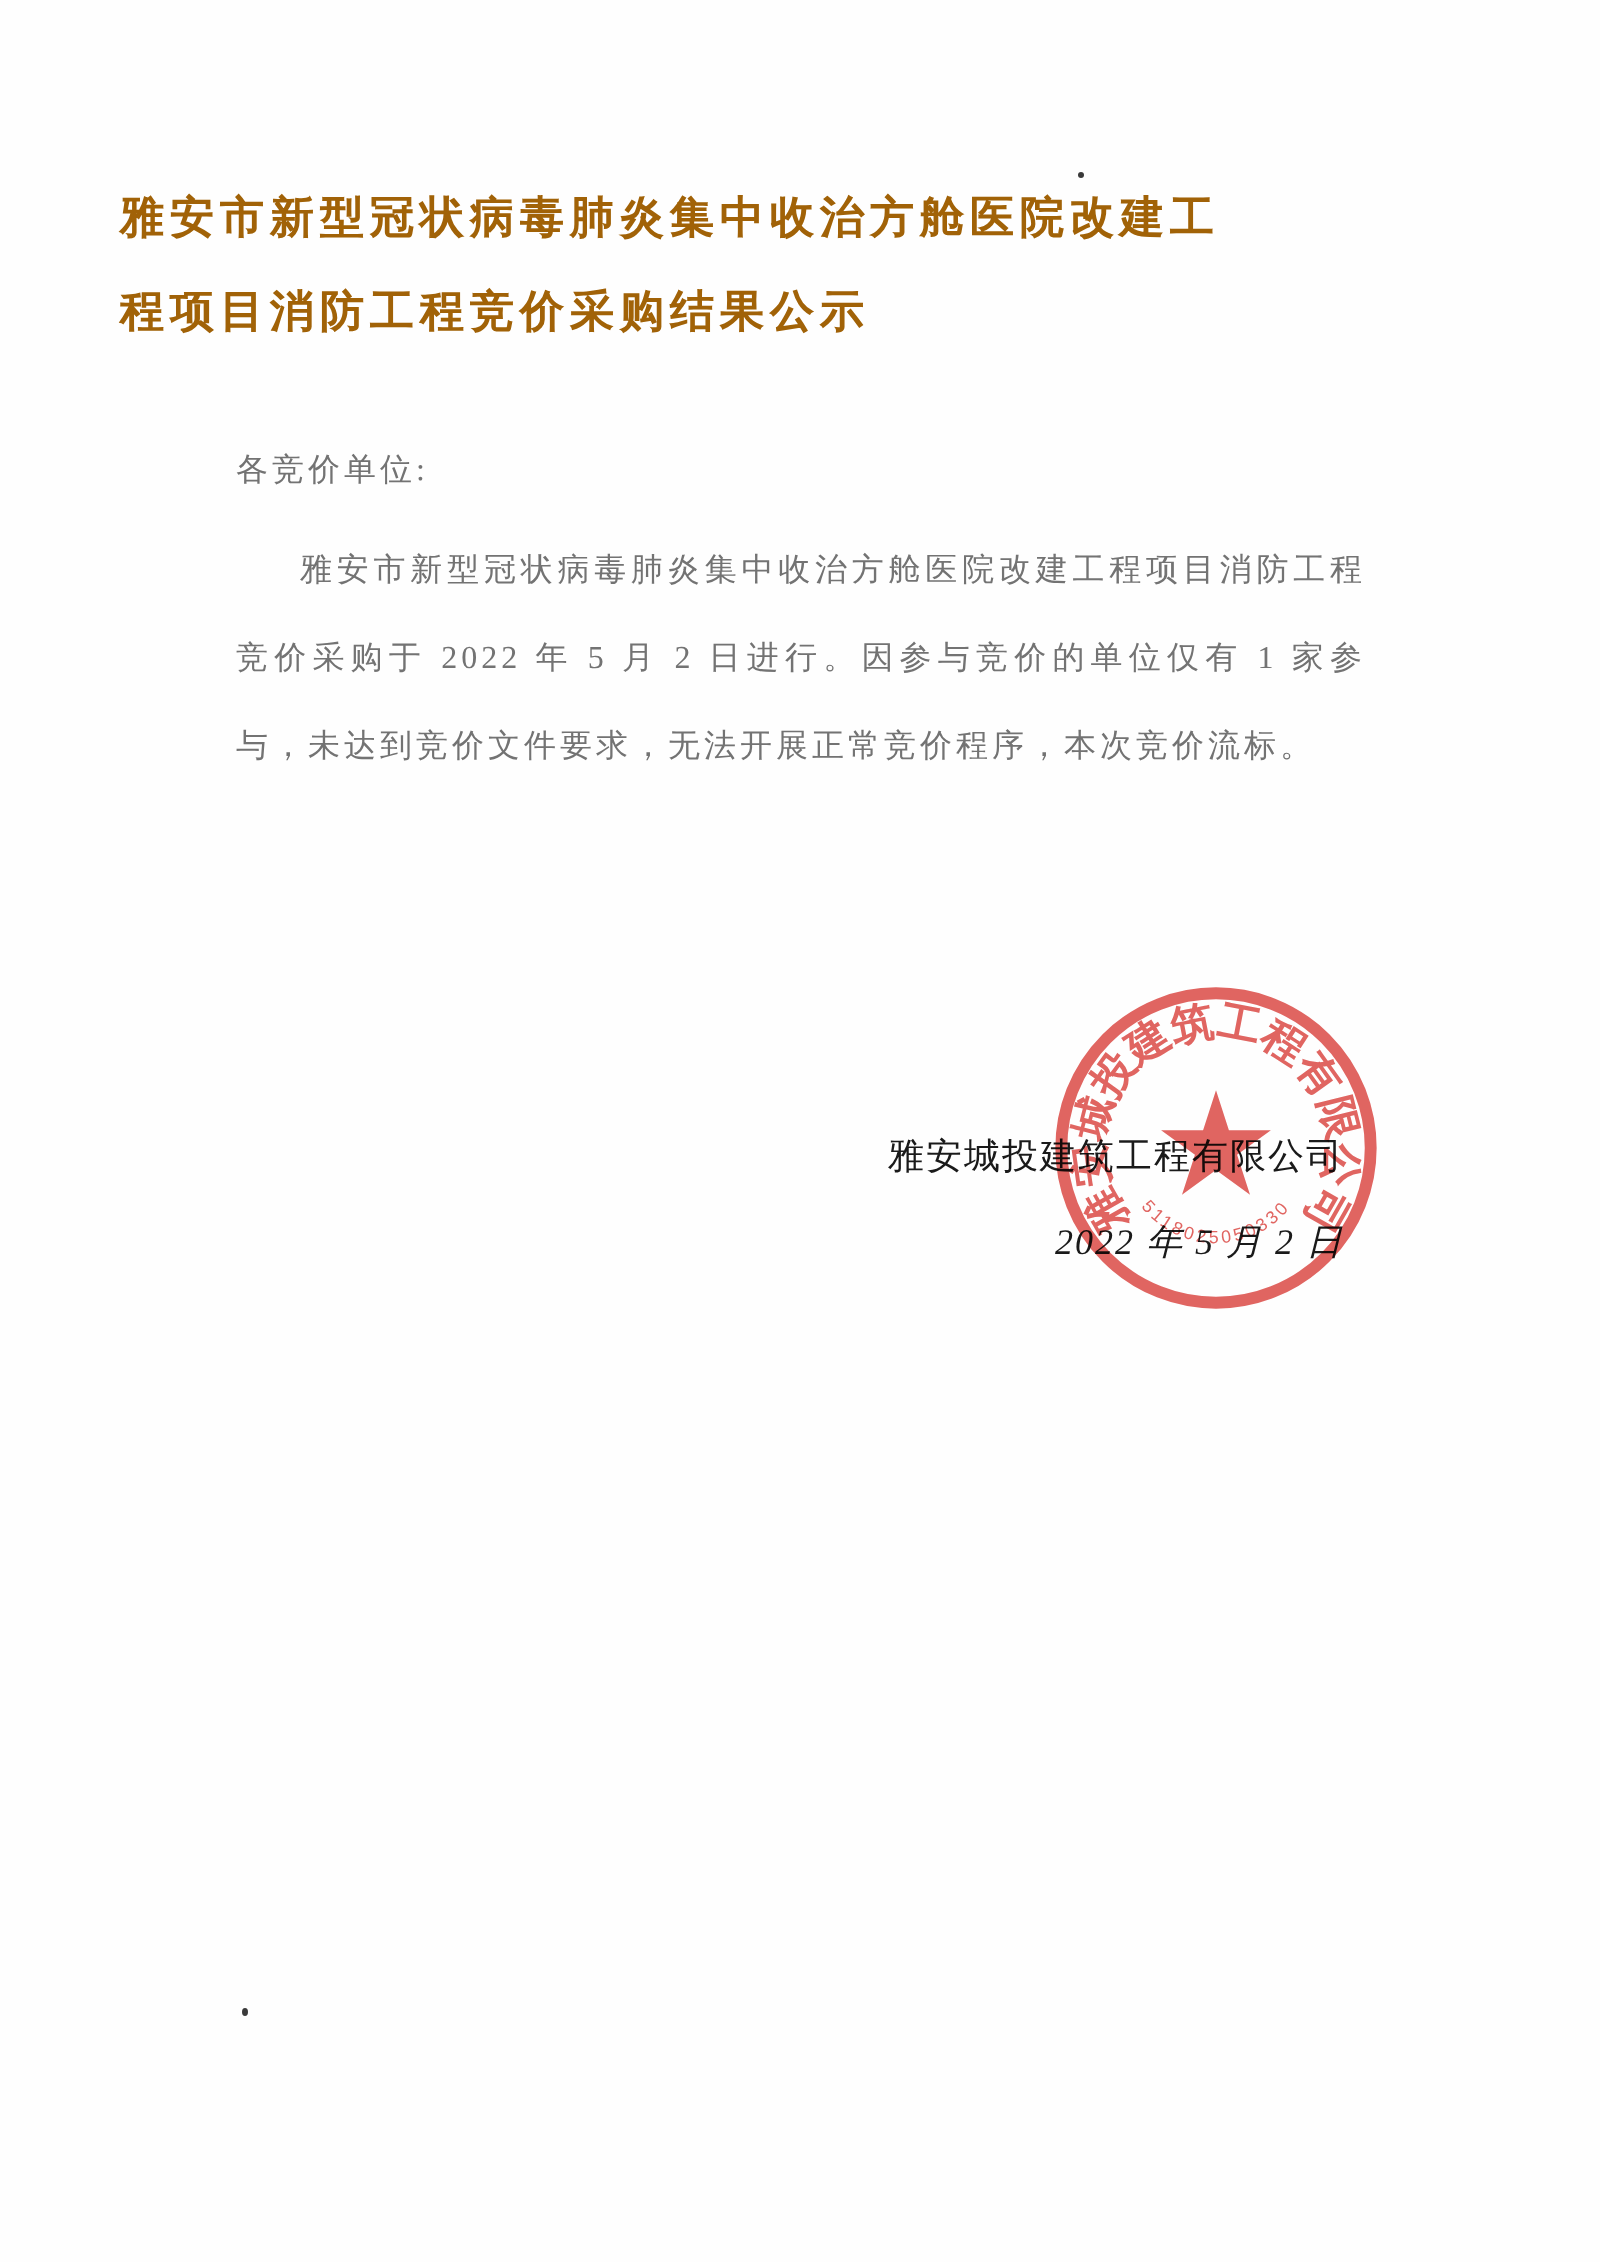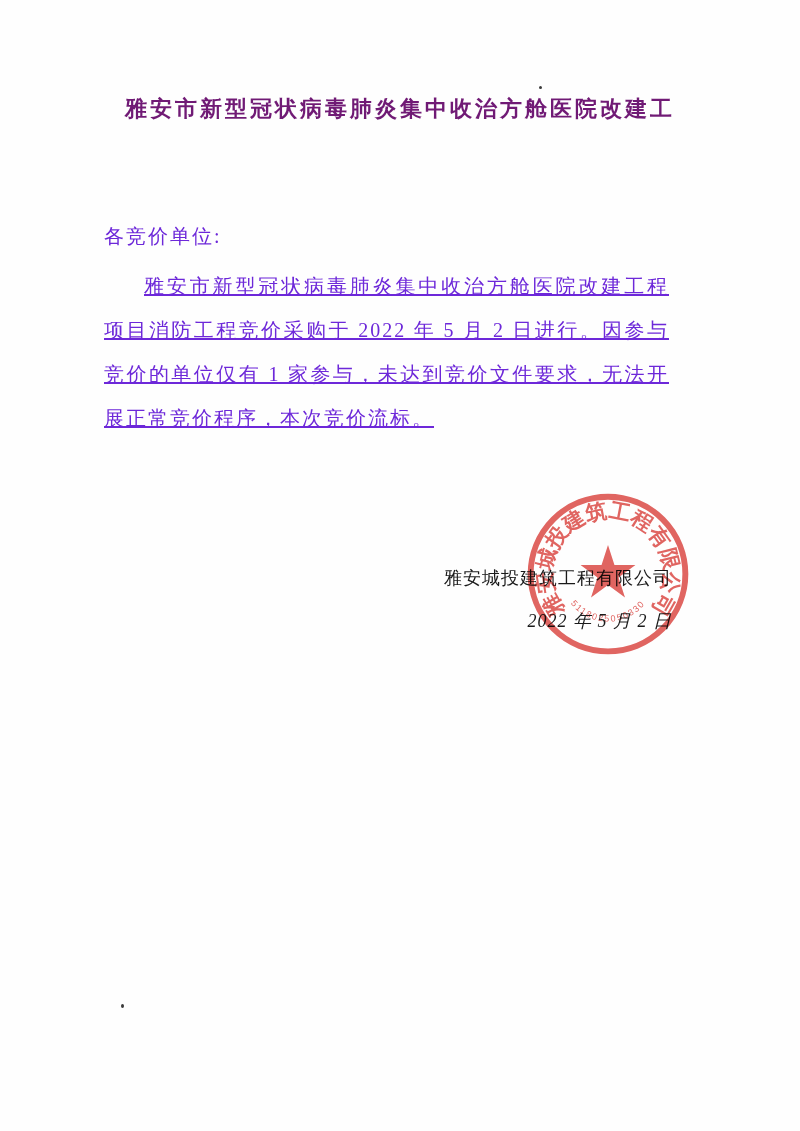--- a/index.html
+++ b/index.html
@@ -12,42 +12,41 @@
     background: #fefefe;
     overflow: hidden;
     font-family: "Liberation Serif", "DejaVu Serif", serif;
     color: #1c1c1c;
   }
   .title {
     position: absolute;
     top: 85px;
     left: 60px;
     right: 60px;
-    text-align: center;
+    text-align: left;
     font-size: 22px;
     font-weight: bold;
     line-height: 47px;
     letter-spacing: 3px;
-    color: #701a75;
+    color: #a16207;
   }
   .body-text {
     position: absolute;
     top: 214px;
-    left: 104px;
+    left: 118px;
     width: 565px;
-    font-size: 20px;
+    font-size: 16px;
     line-height: 44px;
     letter-spacing: 2px;
-    color: #6d28d9;
+    color: #737373;
   }
   .body-text .salutation { margin-bottom: 6px; }
   .body-text p {
     text-align: justify;
     text-indent: 2em;
-    text-decoration: underline;
   }
   .signature {
     position: absolute;
     top: 564px;
     right: 128px;
     text-align: right;
     font-size: 18px;
     line-height: 28px;
     letter-spacing: 1px;
     color: #1a1a1a;
@@ -90,20 +89,21 @@
   .speck-1 { left: 539px; top: 86px; width: 3px; height: 3px; }
   .speck-2 { left: 121px; top: 1004px; width: 3px; height: 4px; }
 </style>
 </head>
 <body>
 
 <div class="page">
 
   <div class="title">
     <div>雅安市新型冠状病毒肺炎集中收治方舱医院改建工</div>
+    <div>程项目消防工程竞价采购结果公示</div>
   </div>
 
   <div class="body-text">
     <div class="salutation">各竞价单位:</div>
     <p>雅安市新型冠状病毒肺炎集中收治方舱医院改建工程项目消防工程竞价采购于 2022 年 5 月 2 日进行。因参与竞价的单位仅有 1 家参与，未达到竞价文件要求，无法开展正常竞价程序，本次竞价流标。</p>
   </div>
 
   <div class="signature">
     <div class="sig-company">雅安城投建筑工程有限公司</div>
     <div class="sig-date">2022 年 5 月 2 日</div>

